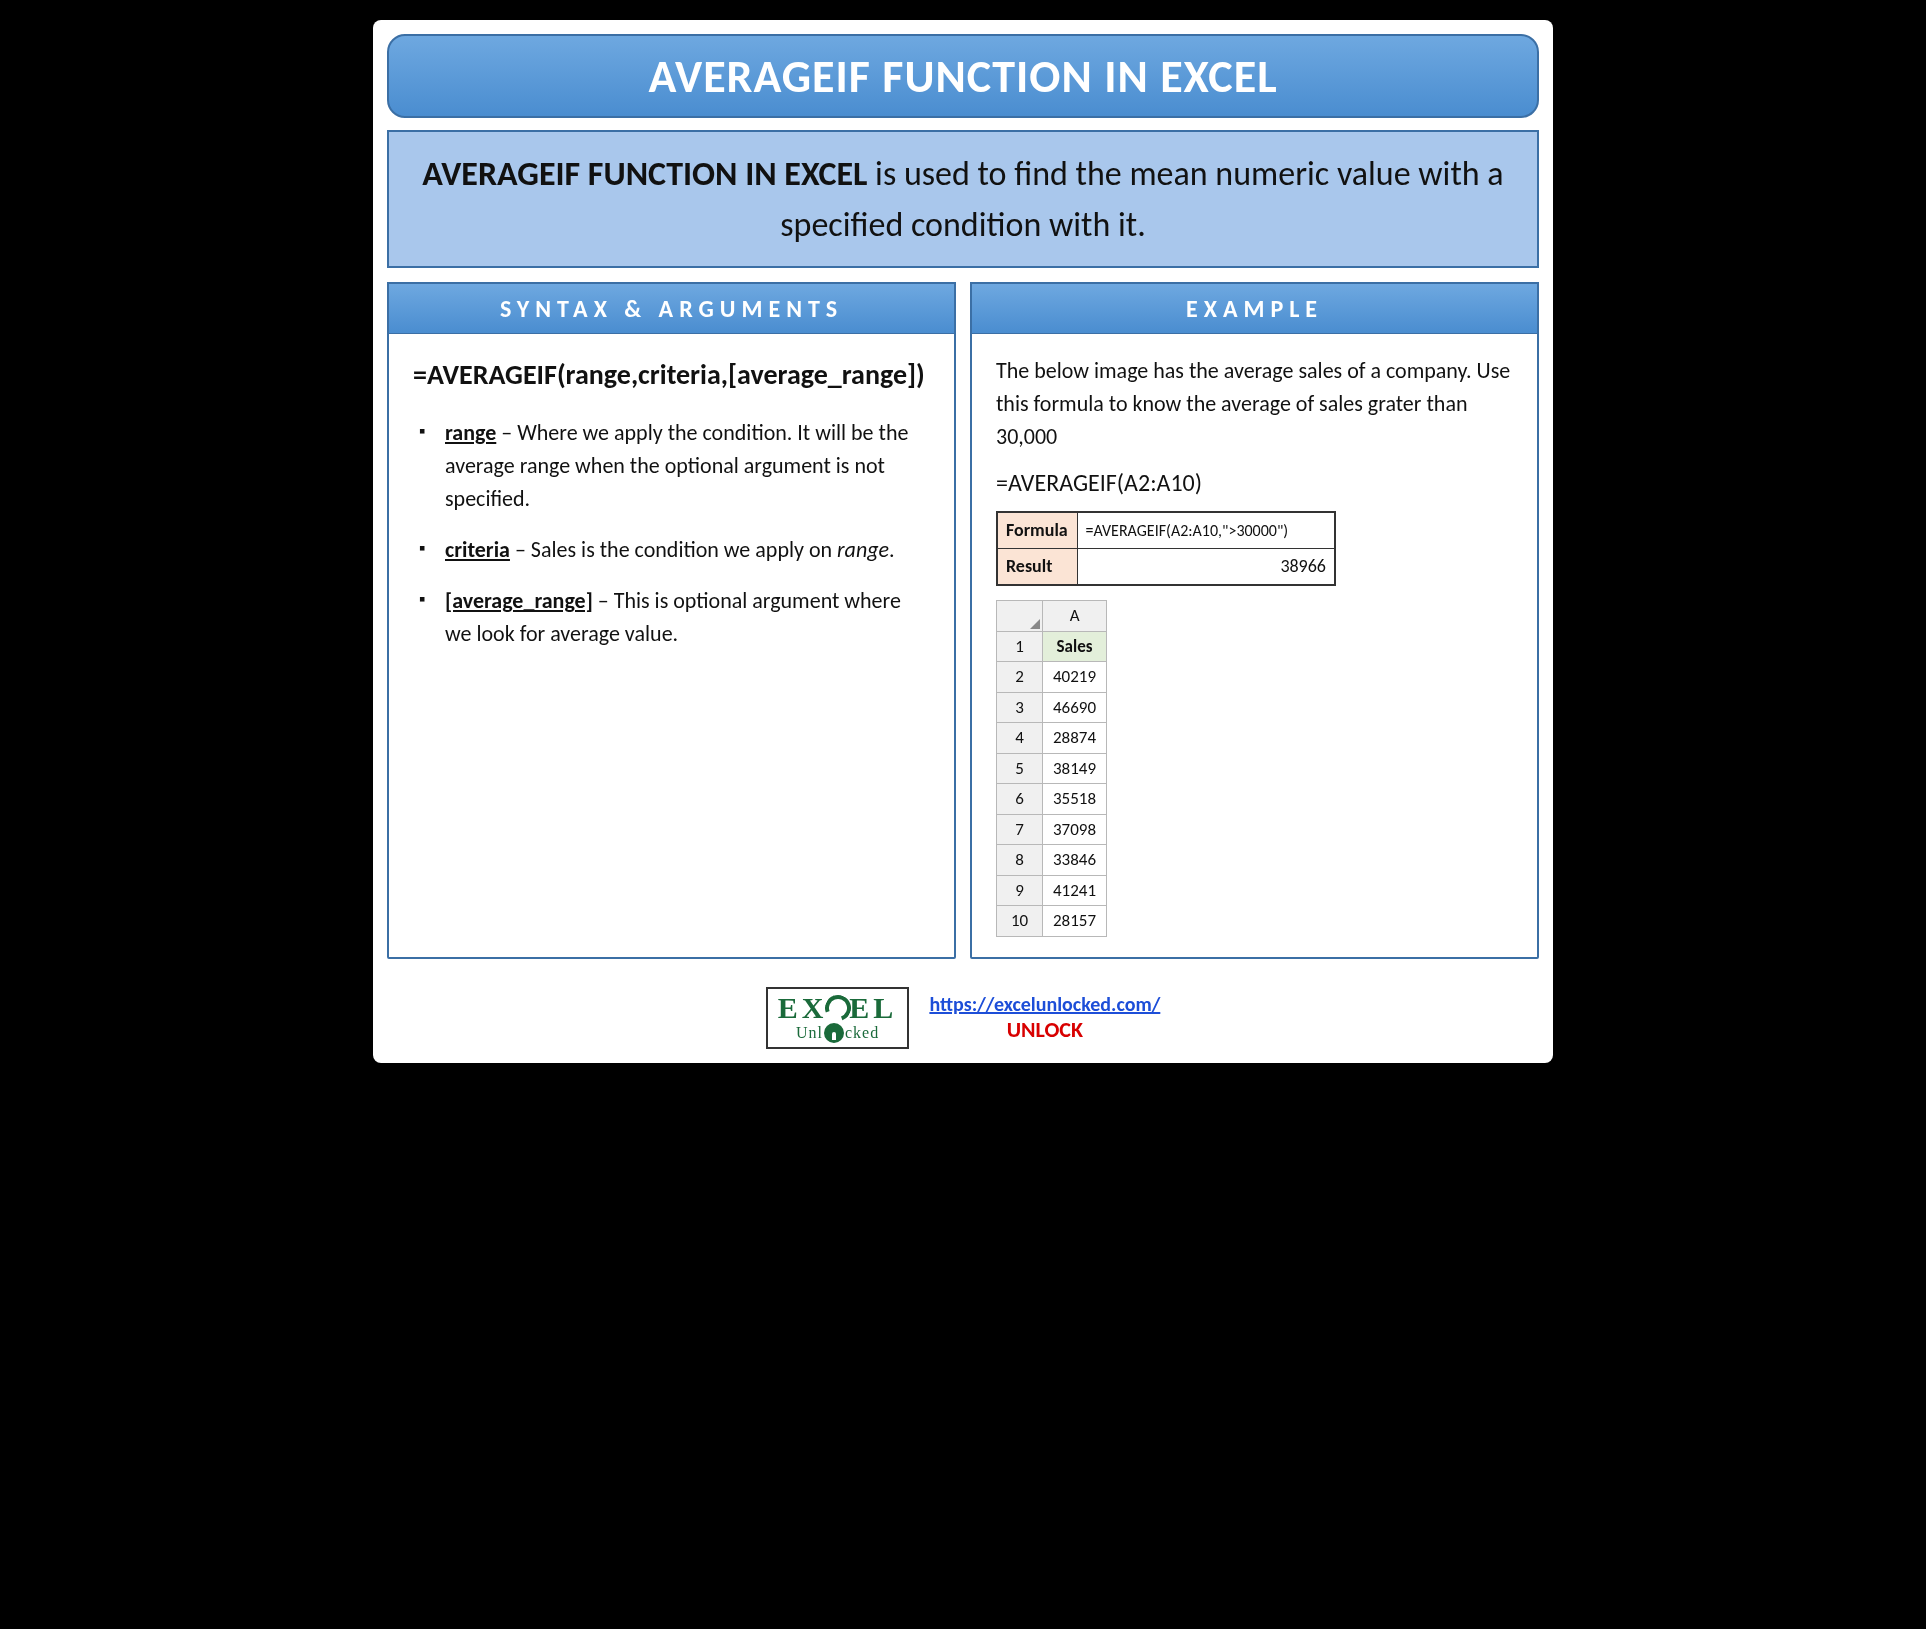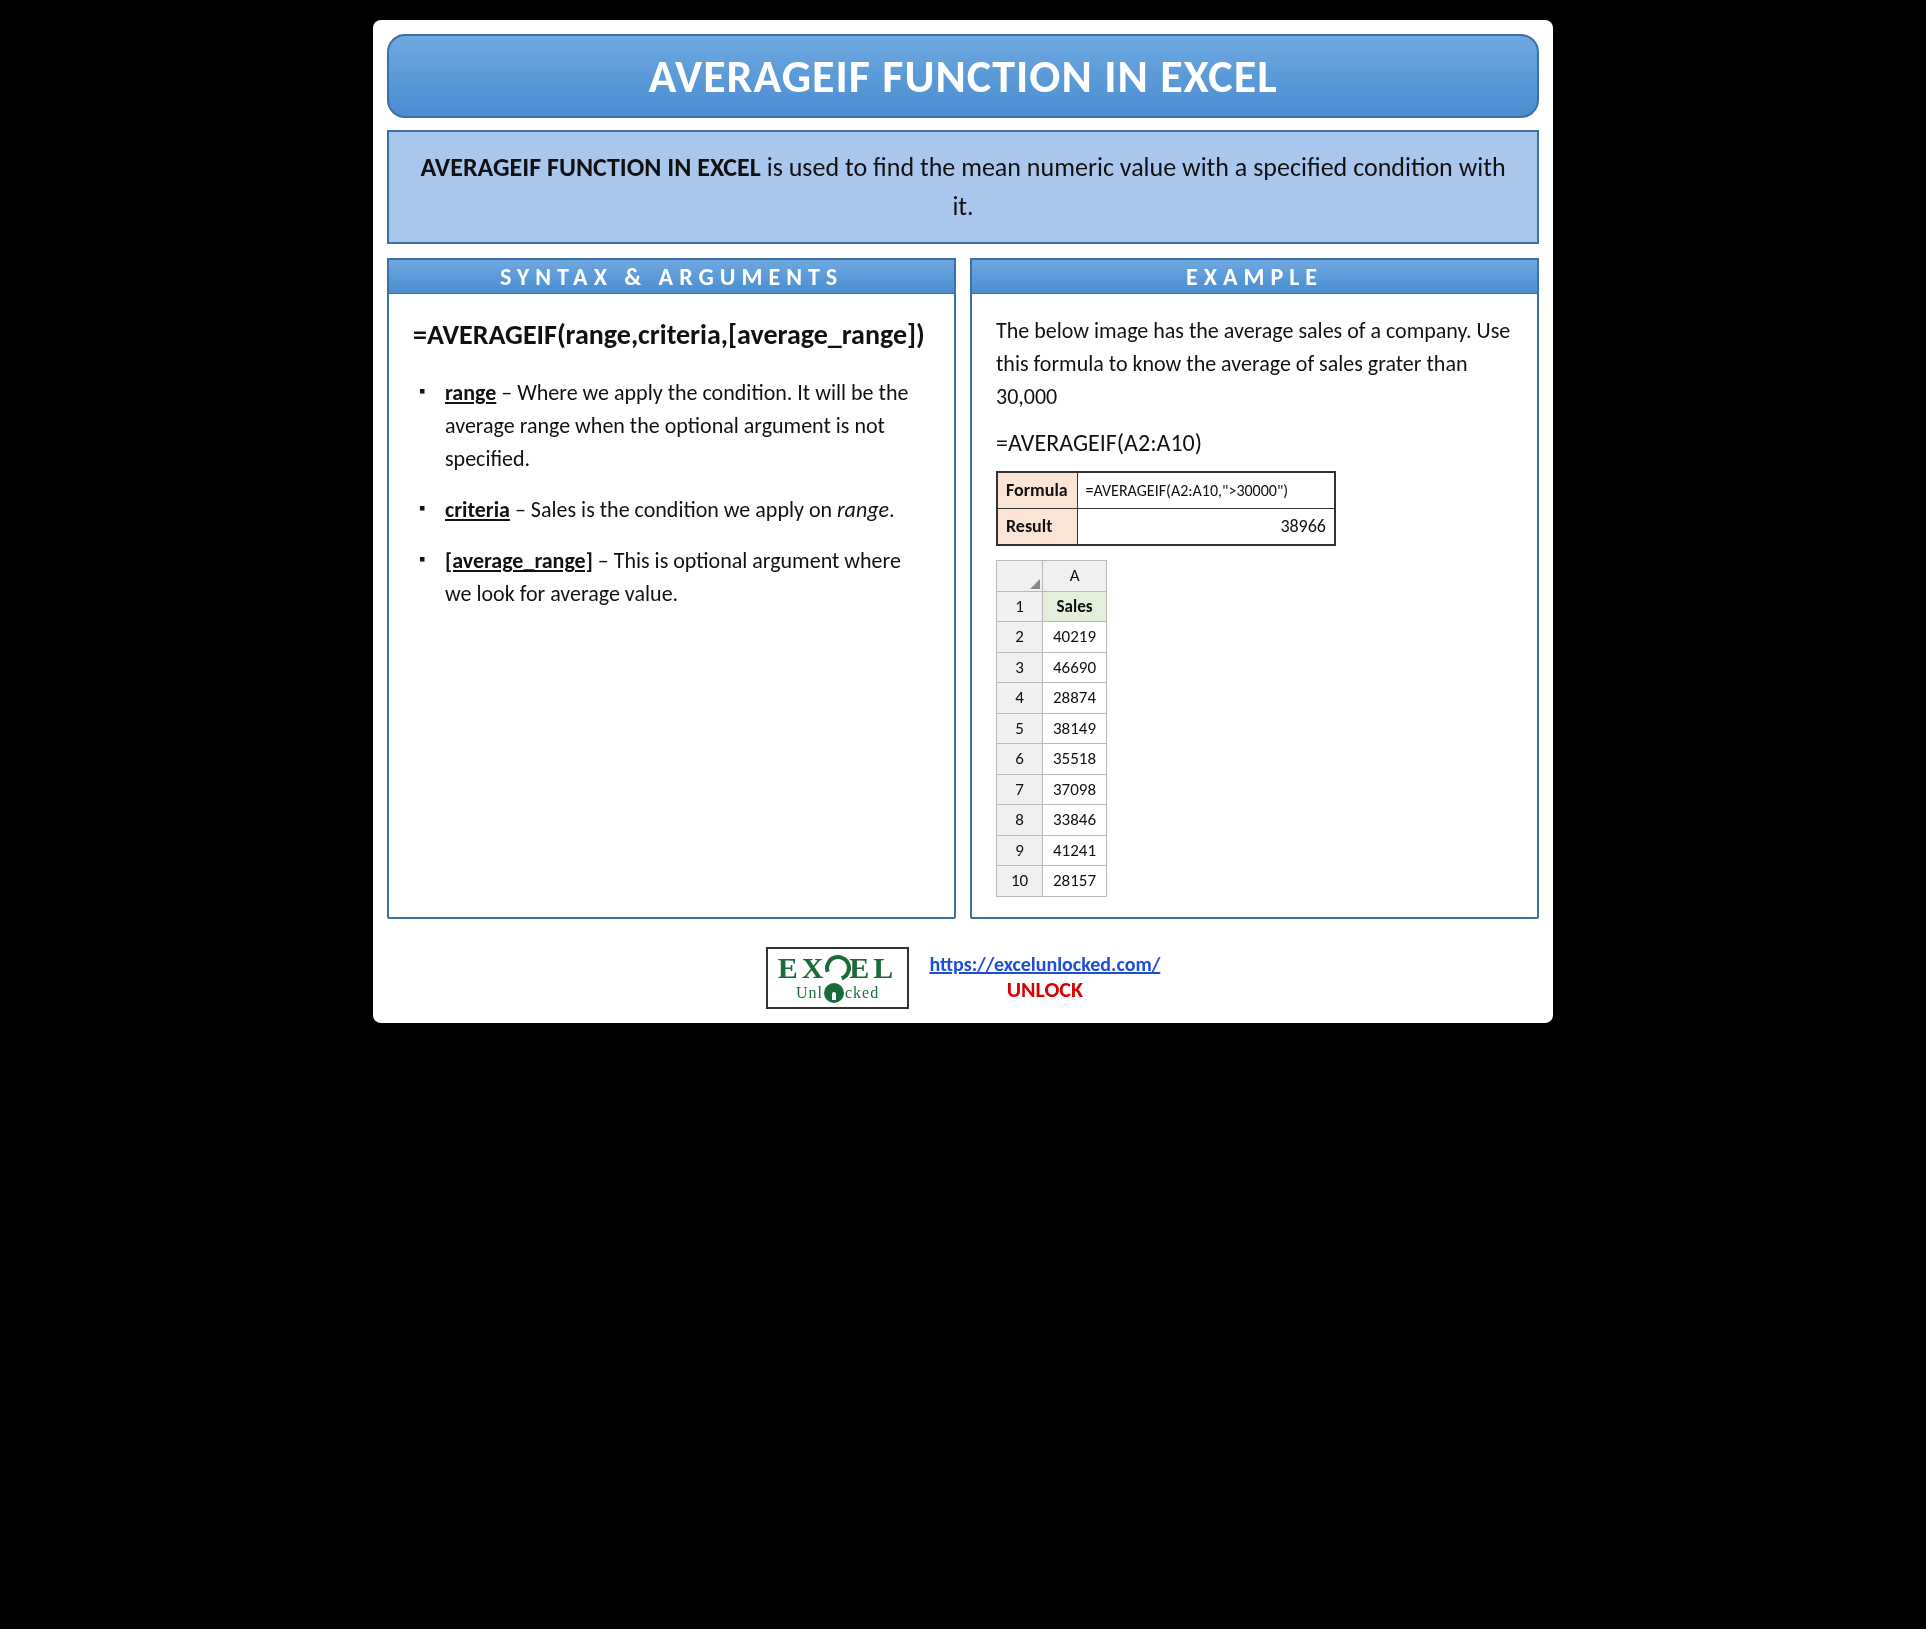--- a/index.html
+++ b/index.html
@@ -28,21 +28,21 @@
     color: #fff;
     font-weight: 800;
     font-size: 46px;
     letter-spacing: 1px;
   }
   .desc-bar {
     background: #a9c7ec;
     border: 2px solid #3b6fa5;
     padding: 16px 20px;
     text-align: center;
-    font-size: 26px;
+    font-size: 34px;
     color: #111;
     margin-bottom: 14px;
     line-height: 1.5;
   }
   .desc-bar b { font-weight: 800; }
   .cols {
     display: flex;
     gap: 14px;
   }
   .panel {
@@ -53,21 +53,21 @@
     overflow: hidden;
     min-height: 520px;
   }
   .panel-head {
     background: linear-gradient(#6ea8e0, #4a8dd0);
     color: #fff;
     text-align: center;
     font-size: 24px;
     font-weight: 700;
     letter-spacing: 6px;
-    padding: 2px 4px;
+    padding: 10px 4px;
     border-bottom: 1px solid #3b6fa5;
   }
   .panel-body {
     padding: 20px 24px;
     font-size: 22px;
     color: #111;
     line-height: 1.5;
   }
   .syntax-line {
     font-weight: 800;

